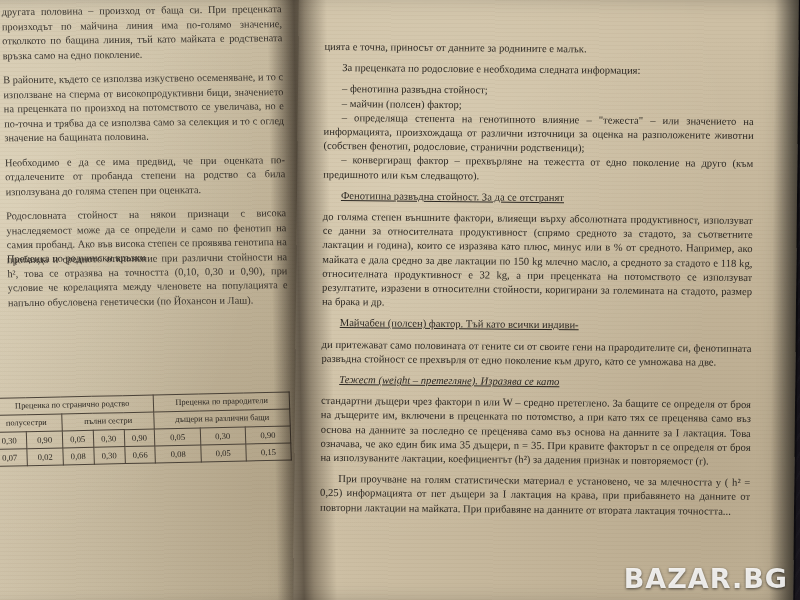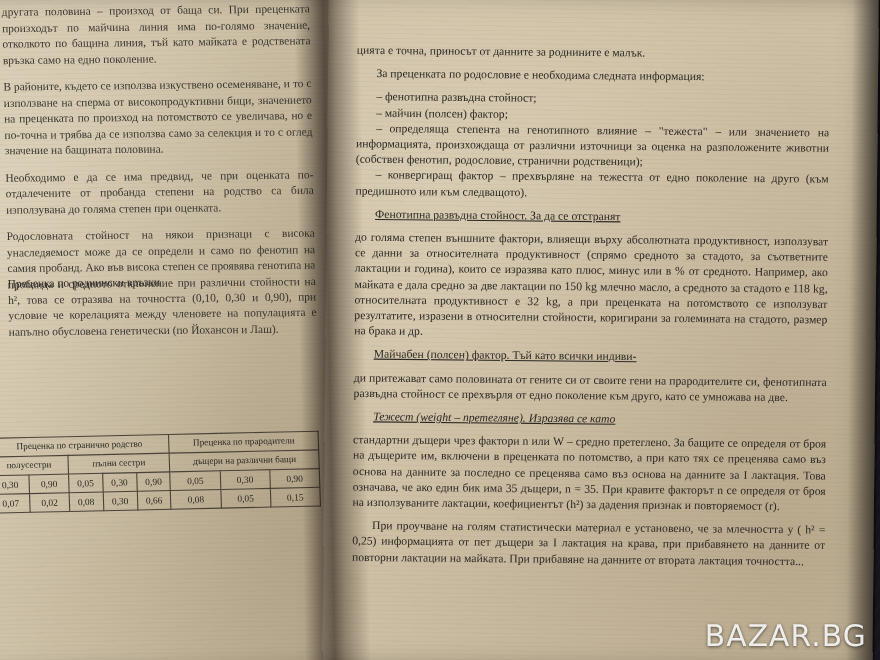--- a/index.html
+++ b/index.html
@@ -139,21 +139,21 @@
     color: #2e2a26;
   }
 
   
   .watermark {
     position: absolute;
     right: 12px;
     bottom: 6px;
     z-index: 20;
     font-family: "DejaVu Sans", sans-serif;
-    font-weight: normal;
+    font-weight: bold;
     font-size: 27px;
     letter-spacing: 1px;
     color: rgba(255,255,255,.88);
     text-shadow: 0 1px 3px rgba(0,0,0,.6);
   }
 
   
   .edge-shadow {
     position: absolute;
     right: -2px;

